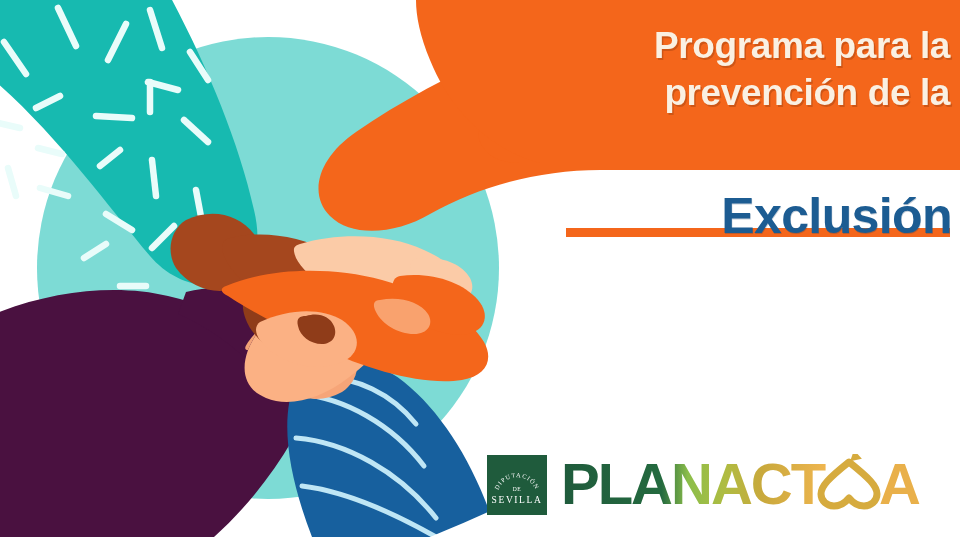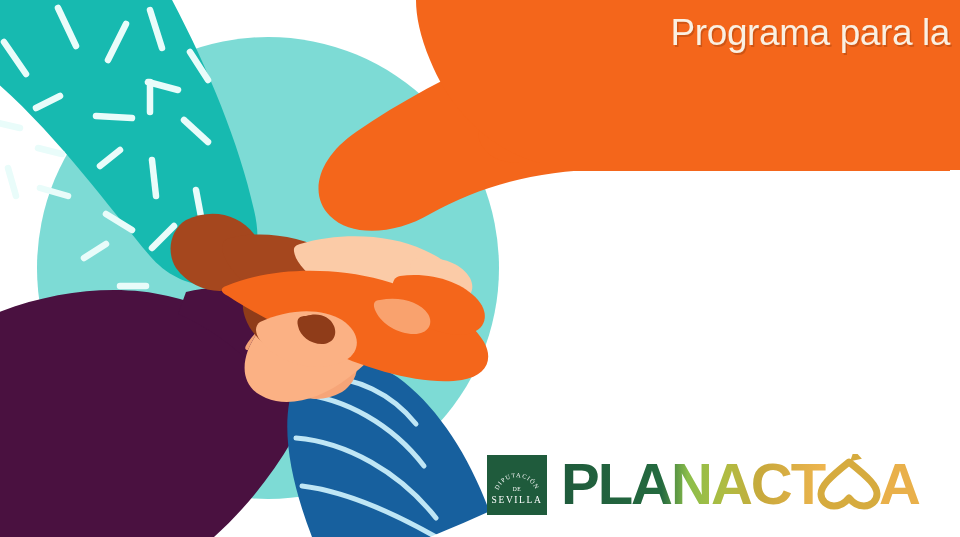--- a/index.html
+++ b/index.html
@@ -19,27 +19,27 @@
     position:absolute;
     top:0; left:0;
     width:960px;
     height:537px;
     display:block;
   }
   
   .headline{
     position:absolute;
     left:520px;
-    top:9px;
+    top:22px;
     width:430px;
     text-align:right;
     color:#FAF0E2;
     font-size:37px;
     line-height:1.28;
-    font-weight:normal;
+    font-weight:bold;
     letter-spacing:-0.4px;
     text-shadow:1.5px 1.5px 0 rgba(120,45,10,0.30);
     z-index:6;
     pointer-events:none;
   }
   .headline .l{display:block;white-space:nowrap;}
 
   .subhead{
     position:absolute;
     left:520px;
@@ -259,25 +259,27 @@
       <path d="M 960 0 L 960 163 L 520 163
                C 494 163 478 150 478 130
                L 478 0 Z" fill="#F4661B"></path>
       <path d="M 478 0 L 478 130 C 478 150 494 163 520 163 L 540 163
                C 490 150 450 110 430 60 C 420 36 416 16 416 0 Z" fill="#F4661B"></path>
     </g>
   </svg>
 
   <div class="headline">
     <span class="l">Programa para la</span>
+    <span class="l">prevención de la</span>
   </div>
 
   <div class="subhead">
     <span class="row r1">
       <span class="bar"></span>
+      <span>Exclusión</span>
     </span>
     <span class="row r2">
       <span class="bar"></span>
     </span>
   </div>
 
   <div class="logo">
 
     <div class="dipu-box">
       <svg width="56" height="56" viewBox="0 0 56 56" aria-hidden="true">

